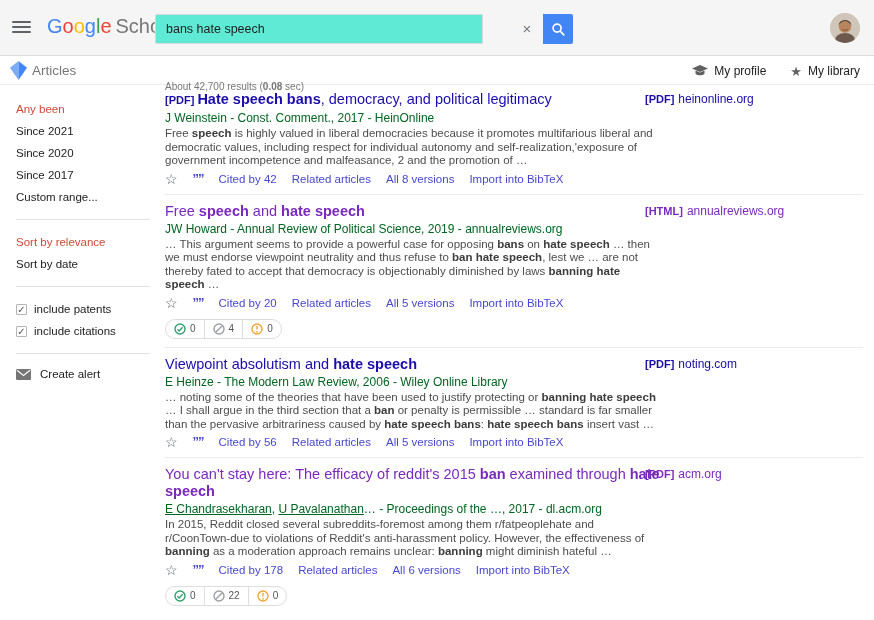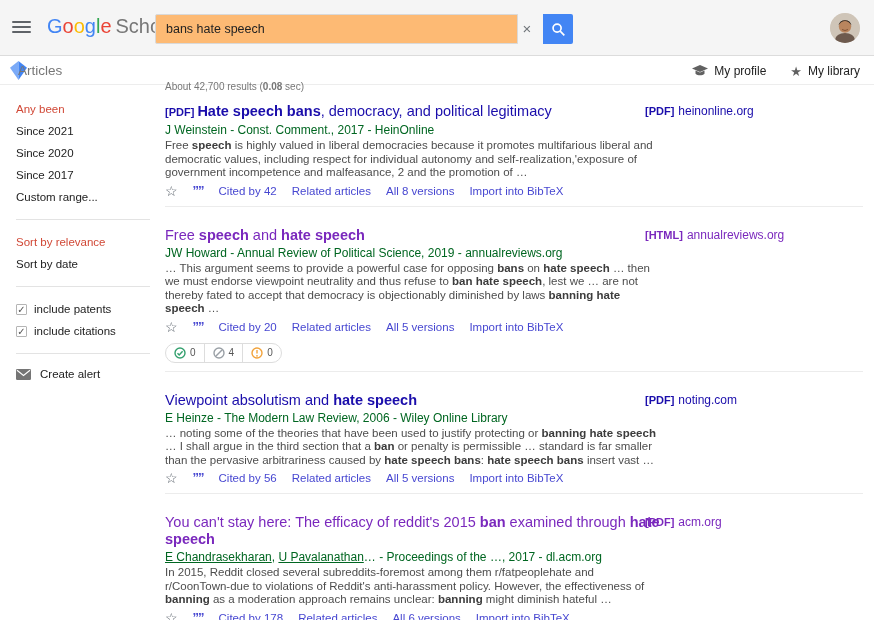--- a/index.html
+++ b/index.html
@@ -11,46 +11,46 @@
   body{position:relative;background:#fff;font-family:"Liberation Sans",sans-serif;font-size:12px;color:#222;overflow:hidden;}
   a{text-decoration:none;cursor:pointer;}
 
   
   .header{position:absolute;top:0;left:0;right:0;height:56px;background:#f5f5f5;border-bottom:1px solid #dcdcdc;}
   .hamburger{position:absolute;left:12px;top:21px;width:19px;height:13px;cursor:pointer;}
   .hamburger span{display:block;height:2px;background:#5f6368;margin-bottom:3px;border-radius:1px;}
   .logo{position:absolute;left:47px;top:15px;font-size:20px;cursor:pointer;white-space:nowrap;}
   .logo .scholar{color:#777;margin-left:4px;}
   .searchwrap{position:absolute;left:155px;top:14px;width:418px;height:30px;}
-  .search-input{position:absolute;left:0;top:0;width:363px;height:30px;border:1px solid #d9d9d9;border-radius:2px 0 0 2px;background:#fdba74;padding:0 30px 0 10px;font-size:12.5px;font-family:"Liberation Sans",sans-serif;color:#222;outline:none;}
+  .search-input{position:absolute;left:0;top:0;width:328px;height:30px;border:1px solid #d9d9d9;border-radius:2px 0 0 2px;background:#5eead4;padding:0 30px 0 10px;font-size:12.5px;font-family:"Liberation Sans",sans-serif;color:#222;outline:none;}
   .clear{position:absolute;left:364px;top:6px;width:16px;text-align:center;color:#70757a;font-size:15px;cursor:pointer;}
   .searchbtn{position:absolute;left:388px;top:0;width:30px;height:30px;background:var(--accent);border:none;border-radius:0 2px 2px 0;cursor:pointer;display:flex;align-items:center;justify-content:center;}
   .avatar{position:absolute;right:14px;top:13px;width:30px;height:30px;border-radius:50%;overflow:hidden;cursor:pointer;background:#d8cfc4;}
 
   
   .subheader{position:absolute;top:57px;left:0;right:0;height:28px;background:#fff;border-bottom:1px solid #ededed;}
   .diamond{position:absolute;left:10px;top:4px;cursor:pointer;}
-  .section-label{position:absolute;left:18px;top:6px;font-size:13.5px;color:#777;}
+  .section-label{position:absolute;left:32px;top:6px;font-size:13.5px;color:#777;}
   .stats{position:absolute;left:165px;top:24px;font-size:10px;color:#777;}
   .profile-links{position:absolute;right:14px;top:7px;display:flex;gap:24px;align-items:flex-start;font-size:12px;color:#222;}
   .profile-links .pl{display:flex;align-items:center;gap:6px;cursor:pointer;}
   .pl .star{color:#616161;font-size:13px;line-height:13px;}
 
   
   .sidebar{position:absolute;left:16px;top:98px;width:134px;font-size:11.5px;}
   .sb-item{display:block;line-height:22px;color:#222;}
   .sb-item.active{color:var(--red);}
   .sb-divider{border-top:1px solid #e3e3e3;margin:11px 0;}
   .sb-toggle{display:flex;align-items:center;gap:7px;line-height:22px;cursor:pointer;color:#222;}
   .cb{display:inline-block;width:11px;height:11px;border:1px solid #b5b5b5;border-radius:1px;background:#fff;font-size:10px;line-height:10px;color:#555;text-align:center;}
   .create-alert{display:flex;align-items:center;gap:9px;margin-top:14px;cursor:pointer;color:#222;}
 
   
   .results{position:absolute;left:165px;top:83px;width:698px;}
-  .result{position:relative;padding:8px 0 8px;border-bottom:1px solid #ececec;margin-top:12px;}
+  .result{position:relative;padding:8px 0 8px;border-bottom:1px solid #ececec;}
   .result:last-child{border-bottom:none;}
   .r-main{width:497px;}
   .r-title{display:block;font-size:14.5px;line-height:17px;color:var(--link);margin-bottom:2px;}
   .r-title b{font-weight:bold;}
   .r-title .tag{font-weight:bold;font-size:11px;}
   .visited{color:var(--visited) !important;}
   .r-byline{font-size:12px;line-height:14px;color:var(--green);margin-bottom:2px;}
   .r-byline .u{text-decoration:underline;cursor:pointer;}
   .r-snippet{font-size:11.5px;line-height:13.5px;color:#4d4d4d;margin-bottom:4px;}
   .r-snippet b{color:#3c3c3c;}

